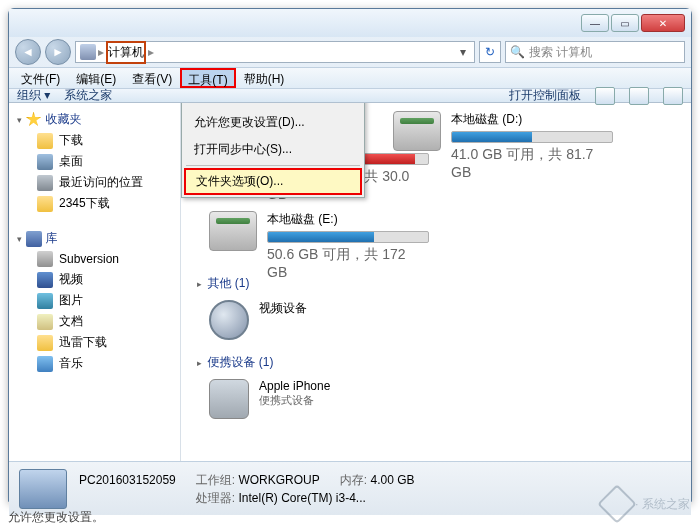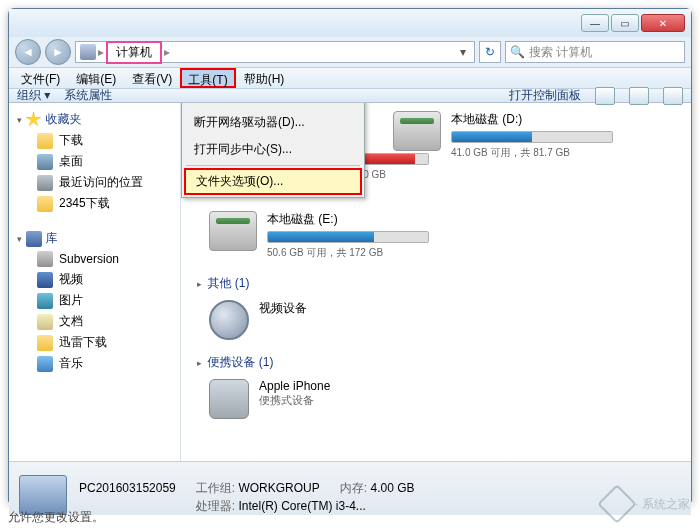--- a/index.html
+++ b/index.html
@@ -7,21 +7,21 @@
 .window{position:absolute;left:8px;top:8px;width:684px;height:494px;background:linear-gradient(#e8f0f8,#dce8f4);border:1px solid #5a7a9a;border-radius:6px 6px 0 0;box-shadow:0 2px 8px rgba(0,0,0,.3)}
 .titlebar{height:28px;display:flex;align-items:center;padding:0 6px;background:linear-gradient(#f0f6fc,#d8e6f4)}
 .title-spacer{flex:1}
 .winbtn{width:28px;height:18px;margin-left:2px;border:1px solid #8aa;border-radius:3px;background:linear-gradient(#f8fcff,#d0e0f0);display:flex;align-items:center;justify-content:center;font-size:10px;color:#334}
 .winbtn.close{width:44px;background:linear-gradient(#f08080,#d04040);color:#fff;border-color:#a03030}
 .addrbar{height:30px;display:flex;align-items:center;padding:0 6px;gap:4px}
 .navbtn{width:26px;height:26px;border-radius:50%;background:radial-gradient(circle at 30% 30%,#c8d8e8,#90a8c0);border:1px solid #7890a8;display:flex;align-items:center;justify-content:center;color:#fff;font-size:12px}
 .crumb{flex:1;height:22px;background:#fff;border:1px solid #a0b0c0;display:flex;align-items:center;padding:0 4px;gap:2px}
 .crumb-icon{width:16px;height:16px;background:linear-gradient(#c0d0e8,#8090b0);border-radius:2px}
 .crumb-sep{color:#888}
-.crumb-text{border:2px solid #ec4899;padding:1px 8px}
+.crumb-text{border:2px solid #c2410c;padding:1px 0}
 .crumb-spacer{flex:1}
 .crumb-drop{color:#555;padding:0 4px}
 .refresh{width:22px;height:22px;background:#fff;border:1px solid #a0b0c0;display:flex;align-items:center;justify-content:center;color:#2060c0}
 .search{width:180px;height:22px;background:#fff;border:1px solid #a0b0c0;display:flex;align-items:center;padding:0 4px;color:#888;gap:4px}
 .menubar{height:22px;background:linear-gradient(#f4f8fc,#e0ecf6);border-top:1px solid #c0d0e0;border-bottom:1px solid #c0d0e0;display:flex;padding:0 4px}
 .menu-item{padding:3px 8px;cursor:default}
 .menu-item.active{background:#bcd4ee;border:2px solid #e00;padding:2px 6px}
 .toolbar{height:14px;background:linear-gradient(#f0f6fc,#dae8f4);border-bottom:1px solid #b0c0d0;display:flex;align-items:center;padding:0 8px;gap:14px;color:#1a3a6a}
 .toolbar .spacer{flex:1}
 .tool-icon{width:20px;height:18px;border:1px solid #8aa;background:linear-gradient(#fff,#d0e0f0);border-radius:2px}
@@ -50,29 +50,29 @@
 .drives{display:flex;flex-wrap:wrap;gap:16px 40px;margin-left:200px}
 .drive{width:220px;height:50px;display:flex;gap:10px}
 .drive .dicon{width:48px;height:40px;background:linear-gradient(#e8e8e8,#b0b0b0);border-radius:4px;border:1px solid #999;position:relative;flex-shrink:0}
 .drive .dicon::after{content:"";position:absolute;top:6px;left:6px;right:6px;height:6px;background:linear-gradient(#60a060,#408040);border-radius:2px}
 .drive .dinfo{flex:1}
 .drive .dtitle{color:#000;margin-bottom:3px}
 .drive .bar{height:12px;background:#e0e0e0;border:1px solid #b0b0b0;border-radius:2px;overflow:hidden;margin-bottom:3px}
 .drive .fill{height:100%}
 .drive .fill.red{background:linear-gradient(#f05050,#c02020);width:92%}
 .drive .fill.blue{background:linear-gradient(#40a0e0,#2070b0)}
-.drive .stats{color:#666;font-size:10px}
+.drive .stats{color:#666;font-size:14px}
 .drive2{margin-left:16px;margin-top:8px}
 .section-head{color:#1a3a8a;margin:14px 0 8px 4px;display:flex;align-items:center;gap:6px}
 .section-head .tri{font-size:9px;color:#666}
 .device{display:flex;gap:10px;margin-left:16px;align-items:flex-start}
 .device .vicon{width:40px;height:40px;background:radial-gradient(circle at 35% 35%,#e0e8f0,#8090a8);border-radius:50%;border:2px solid #708090}
 .device .picon{width:40px;height:40px;background:linear-gradient(#d0d8e0,#a0a8b0);border-radius:6px;border:1px solid #888}
 .sublabel{color:#666;font-size:11px}
-.statusbar{height:54px;background:linear-gradient(#f0f4f8,#e0e8f0);border-top:1px solid #c0d0e0;display:flex;align-items:flex-end;padding:0 10px;gap:12px}
+.statusbar{height:54px;background:linear-gradient(#f0f4f8,#e0e8f0);border-top:1px solid #c0d0e0;display:flex;align-items:center;padding:0 10px;gap:12px}
 .pc-icon{width:48px;height:40px;background:linear-gradient(#c0d4ec,#7090b8);border-radius:3px;border:1px solid #6080a0}
 .status-text{line-height:1.5}
 .st-row{display:flex;gap:20px}
 .st-label{color:#666}
 .footer{position:absolute;left:8px;bottom:4px;color:#444;font-size:12px}
 .watermark{position:absolute;right:10px;bottom:12px;color:rgba(100,120,140,.4);font-size:13px;display:flex;align-items:center;gap:4px}
 .wm-logo{width:28px;height:28px;border:2px solid rgba(100,120,140,.4);border-radius:4px;transform:rotate(45deg)}
 </style>
 </head>
 <body>
@@ -106,21 +106,21 @@
   <div class="menubar">
     <div class="menu-item">文件(F)</div>
     <div class="menu-item">编辑(E)</div>
     <div class="menu-item">查看(V)</div>
     <div class="menu-item active">工具(T)</div>
     <div class="menu-item">帮助(H)</div>
   </div>
 
   <div class="toolbar">
     <span>组织 ▾</span>
-    <span>系统属性</span>
+    <span>系统之家</span>
     <span class="spacer"></span>
     <span>打开控制面板</span>
     <span class="tool-icon"></span>
     <span class="tool-icon"></span>
     <span class="tool-icon"></span>
   </div>
 
   <div class="body">
     <div class="sidebar">
       <div class="tree-group">
@@ -175,21 +175,21 @@
         <div class="tree-item">
             <span class="ico music"></span>
             <span>音乐</span>
           </div>
       </div>
     </div>
 
     <div class="main">
       <div class="dropdown">
         <div class="dd-item">映射网络驱动器(N)...</div>
-        <div class="dd-item">断开网络驱动器(D)...</div>
+        <div class="dd-item">允许您更改设置(D)...</div>
         <div class="dd-item">打开同步中心(S)...</div>
         <div class="dd-sep"></div>
         <div class="dd-item boxed">文件夹选项(O)...</div>
       </div>
 
       <div class="drives">
         <div class="drive">
           <div class="dicon"></div>
           <div class="dinfo">
             <div class="dtitle">本地磁盘 (D:)</div>

